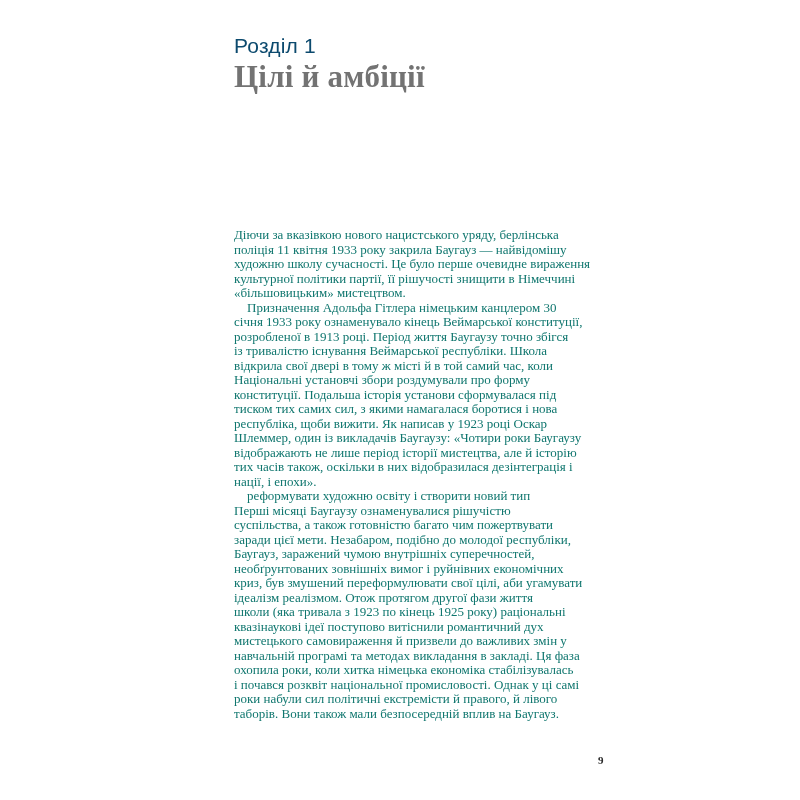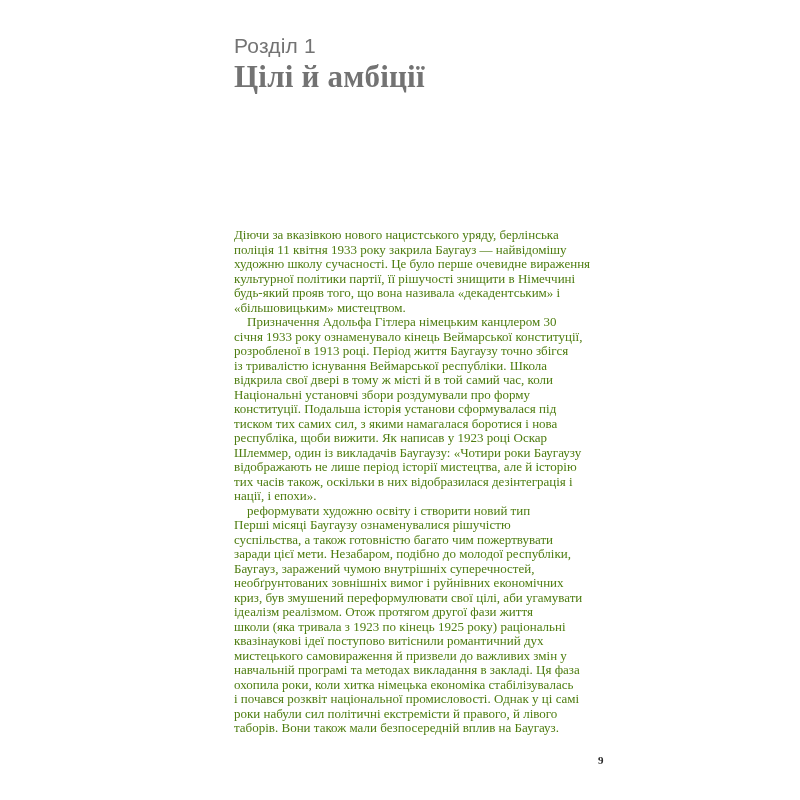--- a/index.html
+++ b/index.html
@@ -15,21 +15,21 @@
   .chapter-block {
     position: absolute;
     left: 234px;
     top: 32px;
   }
   .kicker {
     font-family: "Liberation Sans", sans-serif;
     font-size: 21px;
     line-height: 27px;
     font-weight: 400;
-    color: #737373;
+    color: #0c4a6e;
     letter-spacing: 0.2px;
   }
   .title {
     font-family: "Liberation Serif", serif;
     font-size: 31px;
     line-height: 34px;
     font-weight: 700;
     color: #737373;
     margin-top: 1px;
     letter-spacing: 0.2px;
@@ -38,21 +38,21 @@
     position: absolute;
     left: 234px;
     top: 228px;
     width: 380px;
   }
   .para {
     margin: 0;
     font-size: 13px;
     line-height: 14.5px;
     font-weight: 400;
-    color: #4d7c0f;
+    color: #0f766e;
   }
   .line {
     display: block;
     white-space: nowrap;
   }
   .para.indent .line:first-child { padding-left: 13px; }
   .page-number {
     position: absolute;
     left: 598px;
     top: 754px;
@@ -71,21 +71,20 @@
     <div class="kicker">Розділ 1</div>
     <div class="title">Цілі й амбіції</div>
   </div>
 
   <div class="body-text">
       <p class="para">
         <span class="line">Діючи за вказівкою нового нацистського уряду, берлінська</span>
         <span class="line">поліція 11 квітня 1933 року закрила Баугауз — найвідомішу</span>
         <span class="line">художню школу сучасності. Це було перше очевидне вираження</span>
         <span class="line">культурної політики партії, її рішучості знищити в Німеччині</span>
-        <span class="line">будь-який прояв того, що вона називала «декадентським» і</span>
         <span class="line">«більшовицьким» мистецтвом.</span>
       </p>
       <p class="para indent">
         <span class="line">Призначення Адольфа Гітлера німецьким канцлером 30</span>
         <span class="line">січня 1933 року ознаменувало кінець Веймарської конституції,</span>
         <span class="line">розробленої в 1913 році. Період життя Баугаузу точно збігся</span>
         <span class="line">із тривалістю існування Веймарської республіки. Школа</span>
         <span class="line">відкрила свої двері в тому ж місті й в той самий час, коли</span>
         <span class="line">Національні установчі збори роздумували про форму</span>
         <span class="line">конституції. Подальша історія установи сформувалася під</span>

